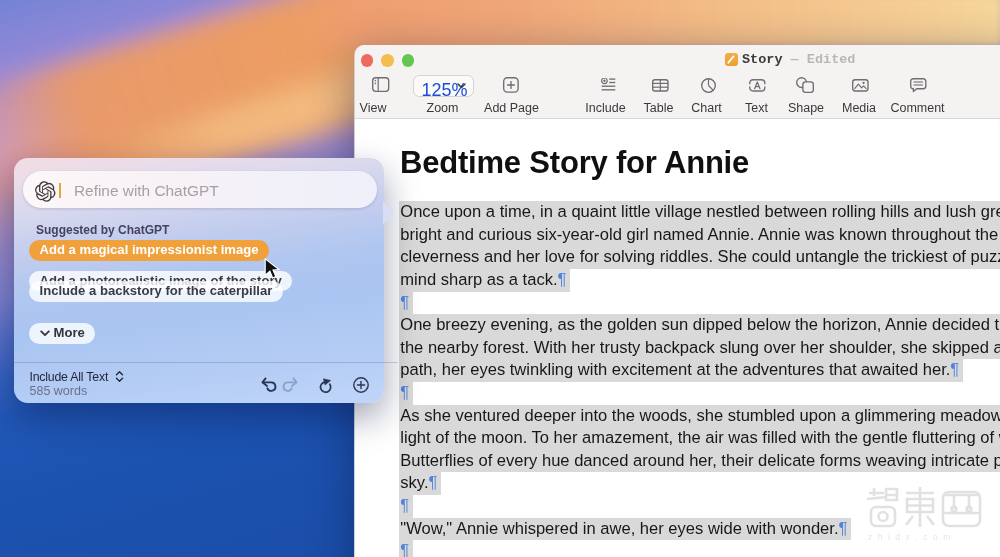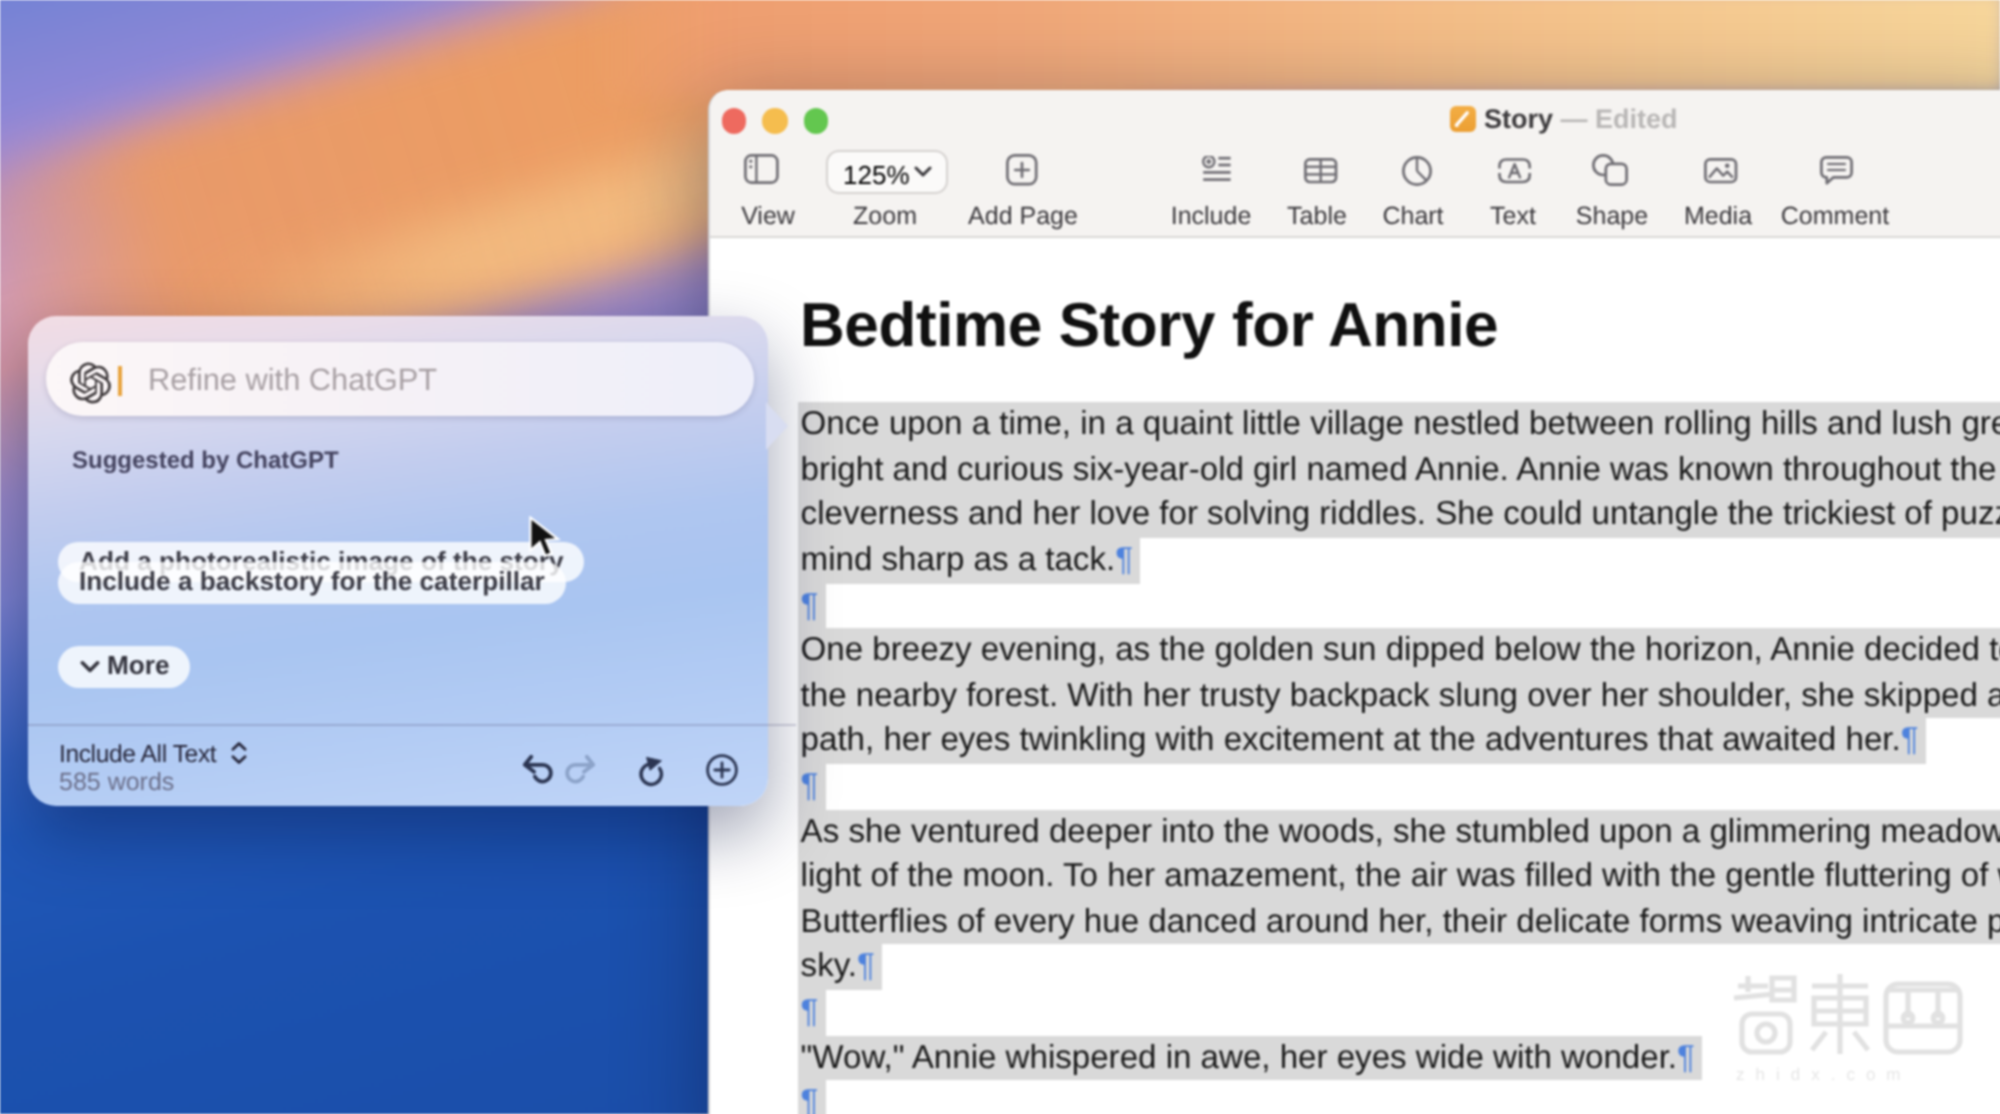--- a/index.html
+++ b/index.html
@@ -67,21 +67,21 @@
   #chip2{top:112.5px;background:rgba(255,255,255,.80);color:#3a3a44;}
   #chip3{top:123px;background:rgba(255,255,255,.80);color:#3a3a44;}
   #chipm{top:165px;background:rgba(255,255,255,.80);color:#33333d;}
   #pfoot{left:0;top:204px;width:384px;height:41px;border-top:1px solid rgba(90,90,130,.28);}
   #inc{left:15.5px;top:6.5px;font-size:12.3px;letter-spacing:-0.2px;color:#26263a;}
   #words{left:15.5px;top:21px;font-size:12.5px;color:#6b6f8a;}
   .tlabel{transform:translateX(-50%);white-space:nowrap;}
   .ticn{position:absolute;}
   #zoombtn{left:57.5px;top:30px;width:59px;height:19.5px;border:1px solid #d5d2d0;
     border-radius:6.5px;background:rgba(255,255,255,.6);}
-  #zoombtn span{position:absolute;left:8px;top:3.5px;font-size:13px;color:#000000;}
+  #zoombtn span{position:absolute;left:8px;top:3.5px;font-size:18px;color:#1d4ed8;}
 </style>
 </head>
 <body>
 <div id="soft" style="position:absolute;left:0;top:0;width:1000px;height:557px;filter:blur(0.45px);">
 <div id="wall" class="abs">
   <div id="ray0" class="ray"></div>
   <div id="ray1" class="ray"></div>
   <div id="ray2" class="ray"></div>
   <div id="topstrip"></div>
 </div>
@@ -90,29 +90,29 @@
   <div id="toolbar" class="abs">
     <div class="abs light" style="left:5.5px;background:#ee6a5f"></div>
     <div class="abs light" style="left:26px;background:#f5bd4e"></div>
     <div class="abs light" style="left:46.5px;background:#63c74f"></div>
     <div class="abs" style="left:370px;top:7.5px;width:12.5px;height:13px;border-radius:3px;background:linear-gradient(180deg,#f3ae45,#ec9f33);">
       <svg width="12.5" height="13" viewBox="0 0 12.5 13" style="position:absolute;left:0;top:0;">
         <path d="M3.2 9.6 L8.6 3.4" stroke="#fff" stroke-width="1.7" stroke-linecap="round"></path>
         <path d="M3.0 10.2 l1.5 0.25 l-1.2 -1.35 z" fill="#fff"></path>
       </svg>
     </div>
-    <div class="abs" id="ztitle" style="left:387px;top:7px;">Story <span style="color:#b9b7b6">—</span> <span style="color:#b9b7b6;font-weight:bold;">Edited</span></div>
+    <div class="abs" id="ztitle" style="left:387px;top:7px;font-family:Liberation Mono, monospace;">Story <span style="color:#b9b7b6">—</span> <span style="color:#b9b7b6;font-weight:bold;">Edited</span></div>
 
     <svg class="ticn" style="left:17px;top:32px;" width="18" height="16" viewBox="0 0 18 16">
       <rect x="0.7" y="0.7" width="16" height="13.6" rx="3" fill="none" stroke="#6f6d73" stroke-width="1.35"></rect>
       <line x1="6.2" y1="0.7" x2="6.2" y2="14.3" stroke="#6f6d73" stroke-width="1.2"></line>
       <circle cx="3.4" cy="3.6" r="0.8" fill="#6f6d73"></circle>
       <circle cx="3.4" cy="6.4" r="0.8" fill="#6f6d73"></circle>
     </svg>
-    <div class="abs tlabel" style="left:29px;top:55.5px;text-align:right;">View</div>
+    <div class="abs tlabel" style="left:18px;top:55.5px;text-align:right;">View</div>
 
     <div class="abs" id="zoombtn">
           <span>125%</span>
       <svg style="position:absolute;right:7px;top:6.5px;" width="9" height="6" viewBox="0 0 9 6">
         <path d="M1 1 L4.5 4.5 L8 1" fill="none" stroke="#3a383c" stroke-width="1.5" stroke-linecap="round" stroke-linejoin="round"></path>
       </svg>
     </div>
     <div class="abs tlabel" style="left:87.5px;top:55.5px;">Zoom</div>
 
     <svg class="ticn" style="left:148px;top:32px;" width="16" height="16" viewBox="0 0 16 16">
@@ -199,20 +199,23 @@
 </div>
 
 <div id="panel" class="abs">
   <div id="pill" class="abs"></div>
   <svg class="abs" style="left:21px;top:22.5px;" width="20.5" height="21" viewBox="0 0 24 24">
     <path fill="#403b3d" d="M22.2819 9.8211a5.9847 5.9847 0 0 0-.5157-4.9108 6.0462 6.0462 0 0 0-6.5098-2.9A6.0651 6.0651 0 0 0 4.9807 4.1818a5.9847 5.9847 0 0 0-3.9977 2.9 6.0462 6.0462 0 0 0 .7427 7.0966 5.98 5.98 0 0 0 .511 4.9107 6.051 6.051 0 0 0 6.5146 2.9001A5.9847 5.9847 0 0 0 13.2599 24a6.0557 6.0557 0 0 0 5.7718-4.2058 5.9894 5.9894 0 0 0 3.9977-2.9001 6.0557 6.0557 0 0 0-.7475-7.073zM13.2599 22.4301a4.4755 4.4755 0 0 1-2.8764-1.0408l.1419-.0804 4.7783-2.7582a.7948.7948 0 0 0 .3927-.6813v-6.7369l2.02 1.1686a.071.071 0 0 1 .038.0615v5.5826a4.504 4.504 0 0 1-4.4945 4.4849zm-9.6607-4.1254a4.4708 4.4708 0 0 1-.5346-3.0137l.142.0852 4.783 2.7582a.7712.7712 0 0 0 .7806 0l5.8428-3.3685v2.3324a.0804.0804 0 0 1-.0332.0615L9.74 19.9502a4.4992 4.4992 0 0 1-6.1408-1.6455zM2.3408 7.8956a4.485 4.485 0 0 1 2.3655-1.9728V11.6a.7664.7664 0 0 0 .3879.6765l5.8144 3.3543-2.0201 1.1685a.0757.0757 0 0 1-.071 0l-4.8303-2.7865A4.504 4.504 0 0 1 2.3408 7.8956zm16.5963 3.8558L13.1038 8.364 15.1192 7.2a.0757.0757 0 0 1 .071 0l4.8303 2.7913a4.4944 4.4944 0 0 1-.6765 8.1042v-5.6772a.79.79 0 0 0-.407-.6769zm2.0107-3.0231l-.142-.0852-4.7735-2.7818a.7759.7759 0 0 0-.7854 0L9.409 9.2297V6.8974a.0662.0662 0 0 1 .0284-.0615l4.8303-2.7866a4.4992 4.4992 0 0 1 6.6802 4.66zM8.3065 12.863l-2.02-1.1638a.0804.0804 0 0 1-.038-.0567V6.0742a4.4992 4.4992 0 0 1 7.3757-3.4537l-.142.0805L8.704 5.459a.7948.7948 0 0 0-.3927.6813zm1.0976-2.3654l2.602-1.4998 2.6069 1.4998v2.9996l-2.5974 1.4997-2.6067-1.4997z"></path>
   </svg>
   <div id="caret" class="abs"></div>
   <div id="placeholder" class="abs">Refine with ChatGPT</div>
   <div id="sugg" class="abs">Suggested by ChatGPT</div>
+  <div id="chip1" class="chip">
+        <span>Add a magical impressionist image</span>
+      </div>
   <div id="chip2" class="chip">
         <span>Add a photorealistic image of the story</span>
       </div>
   <div id="chip3" class="chip">
         <span>Include a backstory for the caterpillar</span>
       </div>
   <div id="chipm" class="chip">
         <span><svg width="10" height="7" viewBox="0 0 10 7" style="margin-right:4px;">
             <path d="M1.2 1.4 L5 5.2 L8.8 1.4" fill="none" stroke="#33333d" stroke-width="1.8" stroke-linecap="round" stroke-linejoin="round"></path>
           </svg>More</span>

